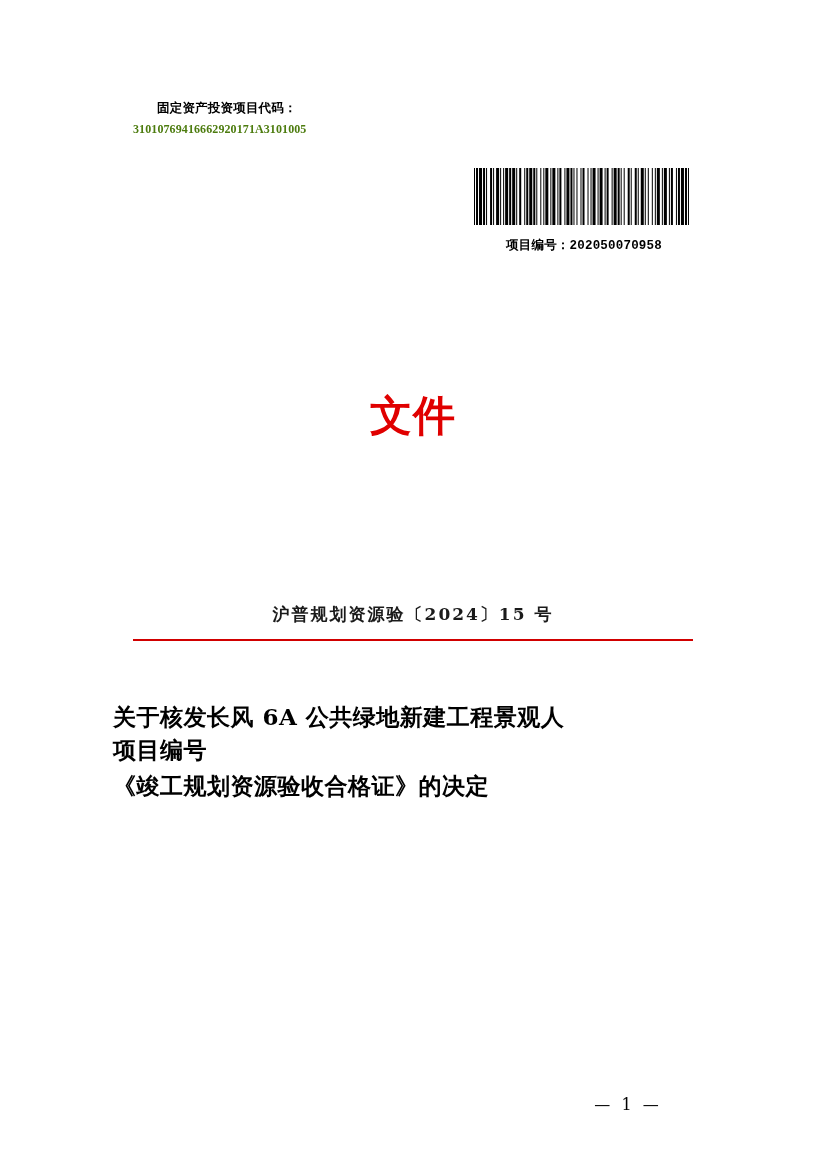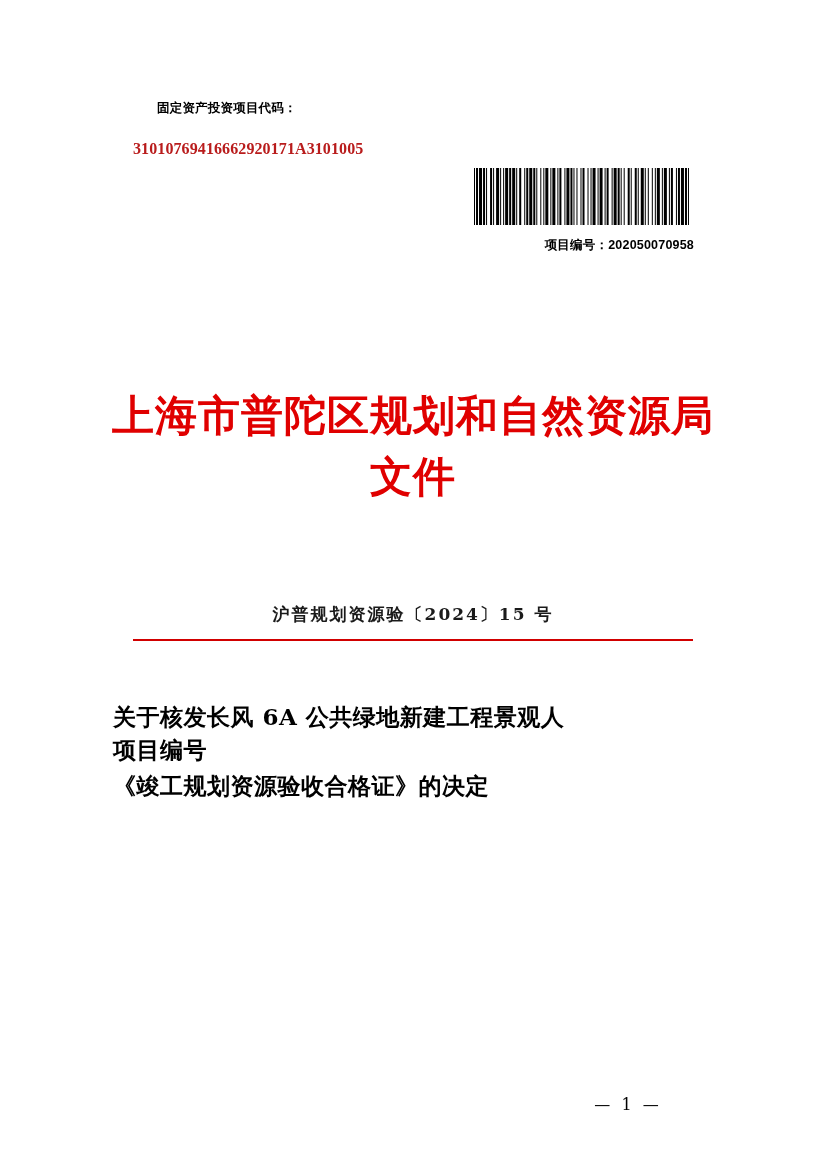--- a/index.html
+++ b/index.html
@@ -34,46 +34,46 @@
   .code-label {
     font-family: "DejaVu Sans", "Liberation Sans", sans-serif;
     font-size: 12.5px;
     font-weight: 700;
     letter-spacing: 0.2px;
     color: #000;
     padding-left: 24px;
   }
   .code-value {
     font-family: "Liberation Serif", "DejaVu Serif", serif;
-    font-size: 16px;
+    font-size: 12px;
     font-weight: 700;
     letter-spacing: 0.1px;
-    margin-top: 20px;
-    color: #b91c1c;
+    margin-top: 3px;
+    color: #4d7c0f;
   }
 
   
   .barcode-wrap {
     position: absolute;
     left: 474px;
     top: 168px;
     width: 220px;
     text-align: center;
   }
   .barcode {
     height: 57px;
     width: 218px;
     display: block;
   }
   .barcode-caption {
     margin-top: 12px;
-    font-family: Liberation Sans, sans-serif;
+    font-family: Liberation Mono, monospace;
     font-size: 12.5px;
     font-weight: 700;
-    text-align: right;
+    text-align: center;
     letter-spacing: 0.2px;
   }
 
   
   .organ-title {
     position: absolute;
     left: 0;
     top: 386px;
     width: 826px;
     text-align: center;
@@ -247,21 +247,20 @@
         <rect x="201.93" y="0" width="1.00" height="57" fill="#000"></rect>
         <rect x="203.94" y="0" width="2.01" height="57" fill="#000"></rect>
         <rect x="206.95" y="0" width="3.01" height="57" fill="#000"></rect>
         <rect x="210.97" y="0" width="2.01" height="57" fill="#000"></rect>
         <rect x="213.98" y="0" width="1.00" height="57" fill="#000"></rect>
       </svg>
     <div class="barcode-caption">项目编号：202050070958</div>
   </div>
 
   <div class="organ-title">
-    <span class="line1">上海市普陀区规划和自然资源局</span>
     <span class="line2">文件</span>
   </div>
 
   <div class="doc-number">沪普规划资源验〔2024〕15 号</div>
 
   <div class="red-rule"></div>
 
   <div class="main-heading">
     <span class="h-line h-line1">关于核发长风 6A 公共绿地新建工程景观人</span>
     <span class="h-line h-line2">项目编号</span>

